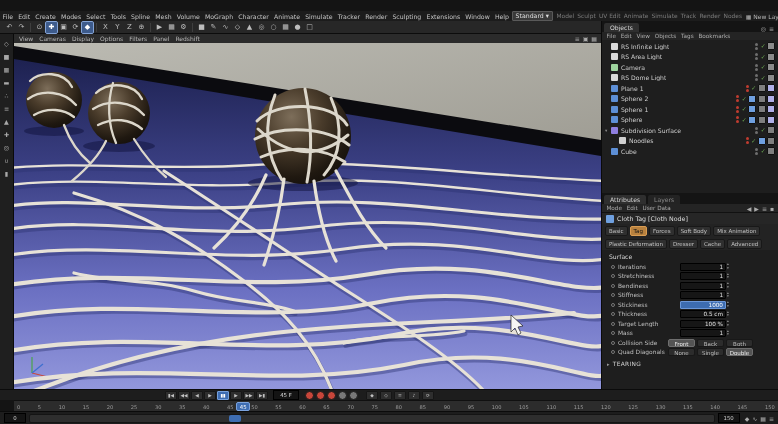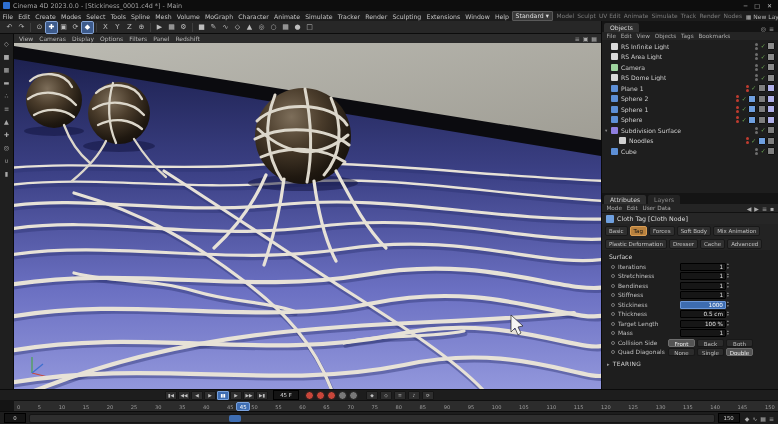--- a/index.html
+++ b/index.html
@@ -105,29 +105,20 @@
                display:flex;align-items:center;justify-content:center;flex:none;}
   .slider-track{flex:1;height:7px;background:#2e2e2e;border:1px solid #141414;border-radius:2px;position:relative;}
   .slider-mark{position:absolute;top:0;height:100%;width:12px;background:#3e6db2;border-radius:2px;}
   .bottom-icons{display:flex;gap:3px;padding-left:2px;}
 </style>
 </head>
 <body>
 
 <div class="app">
 
-  <div class="titlebar">
-    <span class="app-icon"></span>
-    <span>Cinema 4D 2023.0.0 - [Stickiness_0001.c4d *] - Main</span>
-    <span class="win-controls">
-      <span>─</span>
-      <span>□</span>
-      <span>✕</span>
-    </span>
-  </div>
 
   <div class="menubar">
     <span id="menubar-items" style="display:flex">
         <span class="menu-item">File</span>
         <span class="menu-item">Edit</span>
         <span class="menu-item">Create</span>
         <span class="menu-item">Modes</span>
         <span class="menu-item">Select</span>
         <span class="menu-item">Tools</span>
         <span class="menu-item">Spline</span>

